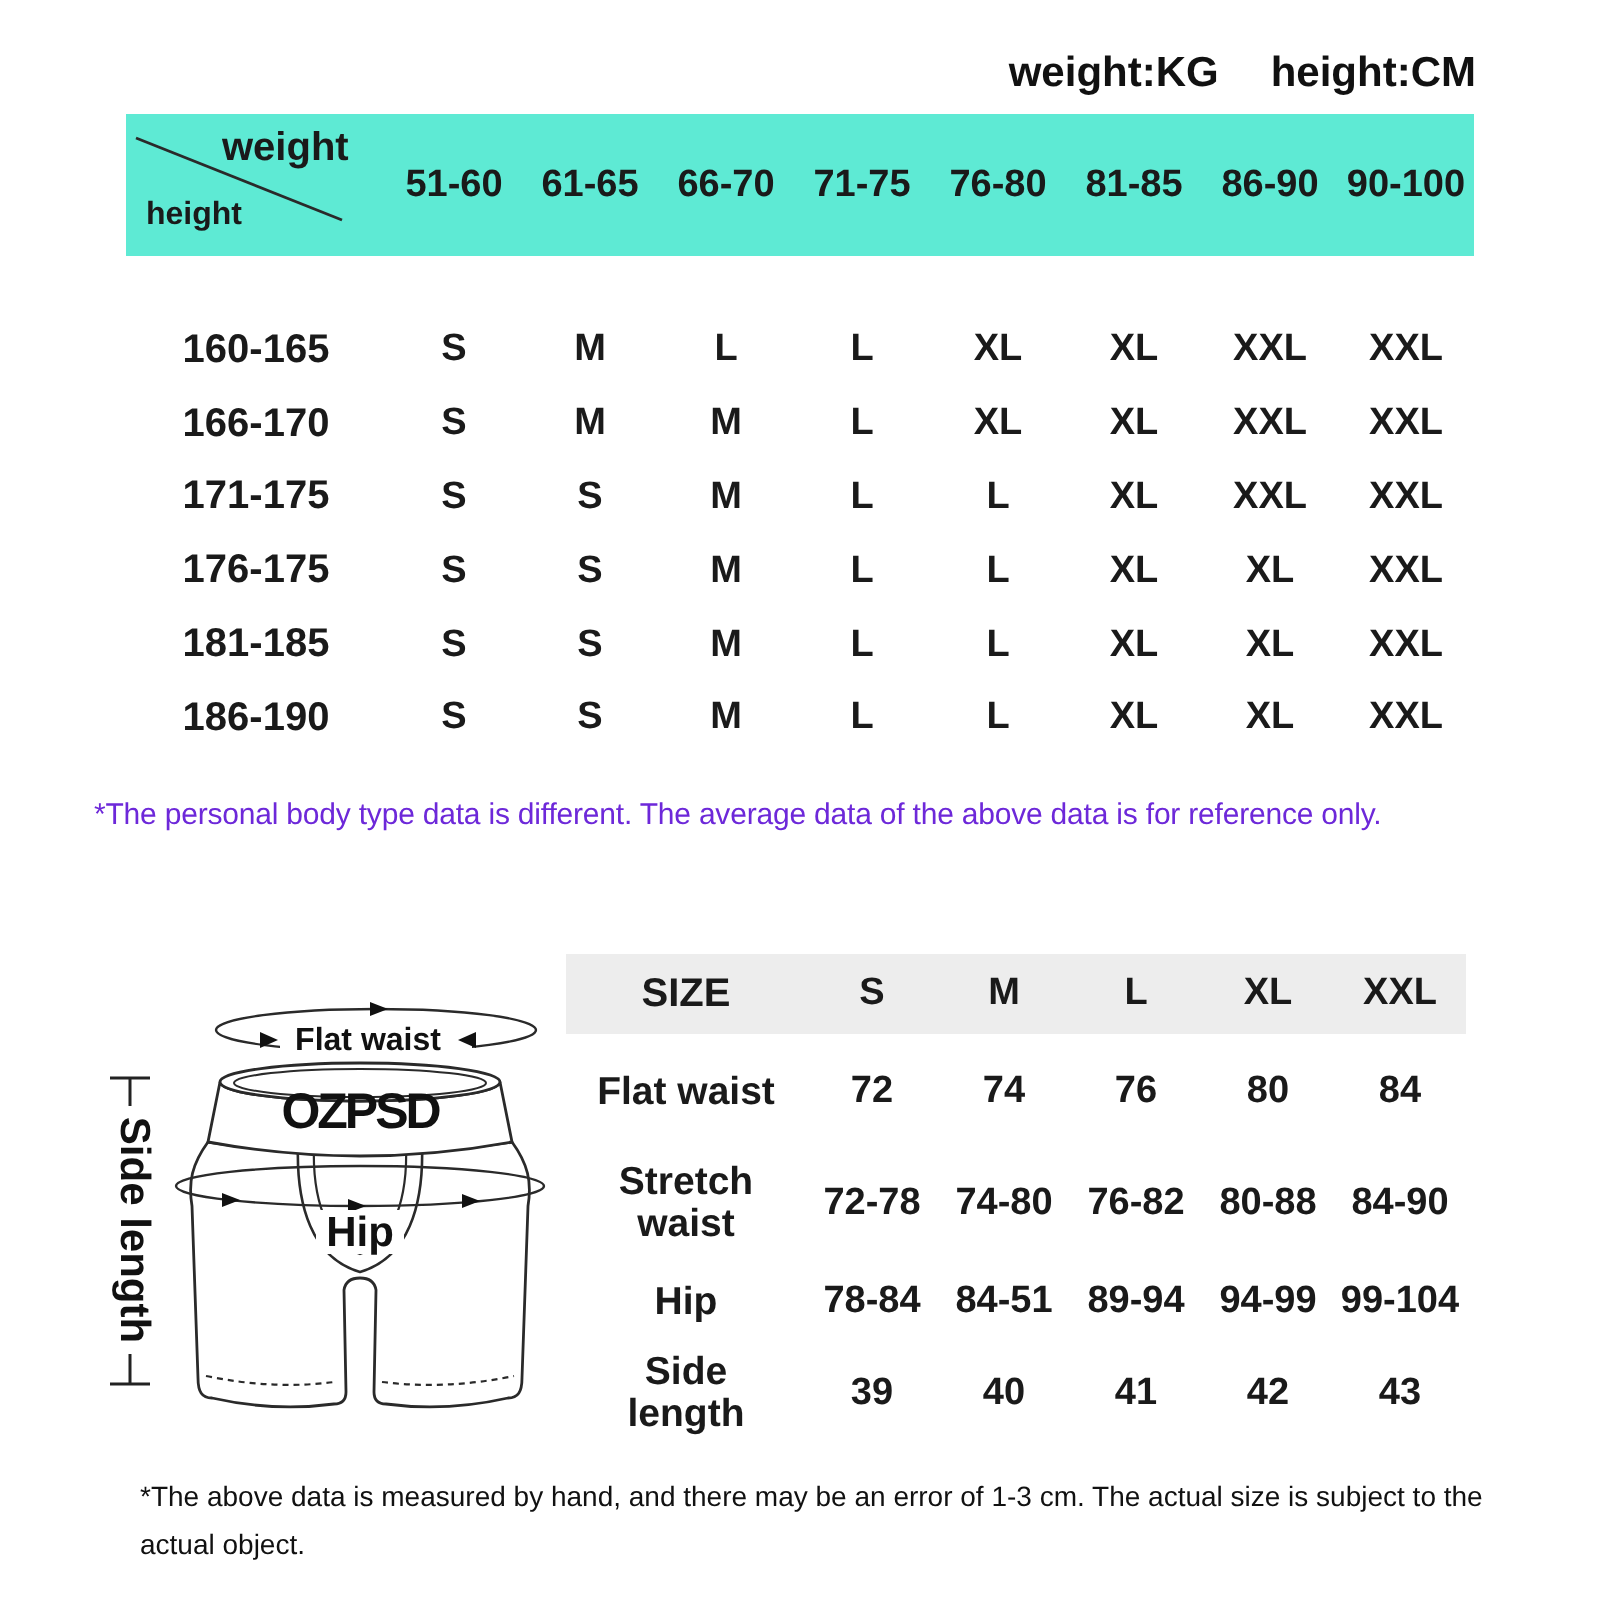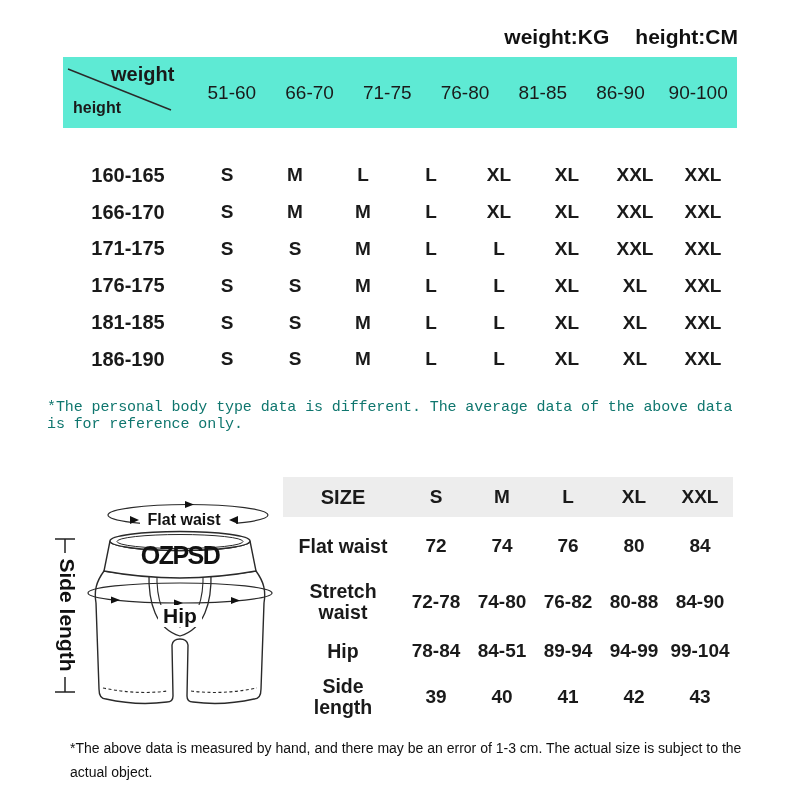--- a/index.html
+++ b/index.html
@@ -12,28 +12,28 @@
            font-size:21px; font-weight:700; color:#111; }
 
   
   .t1 { position:absolute; left:63px; top:57px; width:674px; }
   .t1-head { display:flex; height:71px; background:#5eead4; }
   .t1-corner { width:130px; position:relative; }
   .t1-corner svg { position:absolute; left:0; top:0; }
   .t1-corner .w { position:absolute; top:6px; left:48px; font-size:20px; font-weight:600; }
   .t1-corner .h { position:absolute; top:42px; left:10px; font-size:16px; font-weight:600; }
   .t1-col { flex:1; display:flex; align-items:center; justify-content:center;
-            font-size:19px; font-weight:400; }
+            font-size:19px; font-weight:700; }
   .t1-body { margin-top:29px; }
   .t1-row { display:flex; height:36.8px; align-items:center; }
   .t1-rowlabel { width:130px; text-align:center; font-size:20px; font-weight:600; }
   .t1-cell { flex:1; text-align:center; font-size:19px; font-weight:600; }
 
   .note1 { position:absolute; left:47px; top:399px; width:700px;
-           font-size:15px; color:#0f766e; letter-spacing:-0.1px;font-family:Liberation Mono, monospace; }
+           font-size:15px; color:#6d28d9; letter-spacing:-0.1px; }
 
   
   .t2 { position:absolute; left:283px; top:477px; width:450px; }
   .t2-head { display:flex; height:40px; background:#ededed; align-items:center; }
   .t2-head .t2-label { font-size:20px; }
   .t2-row { display:flex; align-items:center; }
   .t2-row.r1 { height:58px; } .t2-row.r2 { height:54px; }
   .t2-row.r3 { height:44px; } .t2-row.r4 { height:48px; }
   .t2-label { width:120px; text-align:center; font-size:19.5px; font-weight:600; line-height:21px; }
   .t2-label span { display:inline-block; max-width:94px; }
@@ -58,20 +58,21 @@
   <div class="t1">
     <div class="t1-head">
       <div class="t1-corner">
         <svg width="130" height="71" viewBox="0 0 130 71">
           <line x1="5" y1="12" x2="108" y2="53" stroke="#2a2a2a" stroke-width="1.4"></line>
         </svg>
         <span class="w">weight</span>
         <span class="h">height</span>
       </div>
       <div class="t1-col">51-60</div>
+      <div class="t1-col">61-65</div>
       <div class="t1-col">66-70</div>
       <div class="t1-col">71-75</div>
       <div class="t1-col">76-80</div>
       <div class="t1-col">81-85</div>
       <div class="t1-col">86-90</div>
       <div class="t1-col">90-100</div>
     </div>
 
     <div class="t1-body">
       <div class="t1-row">

